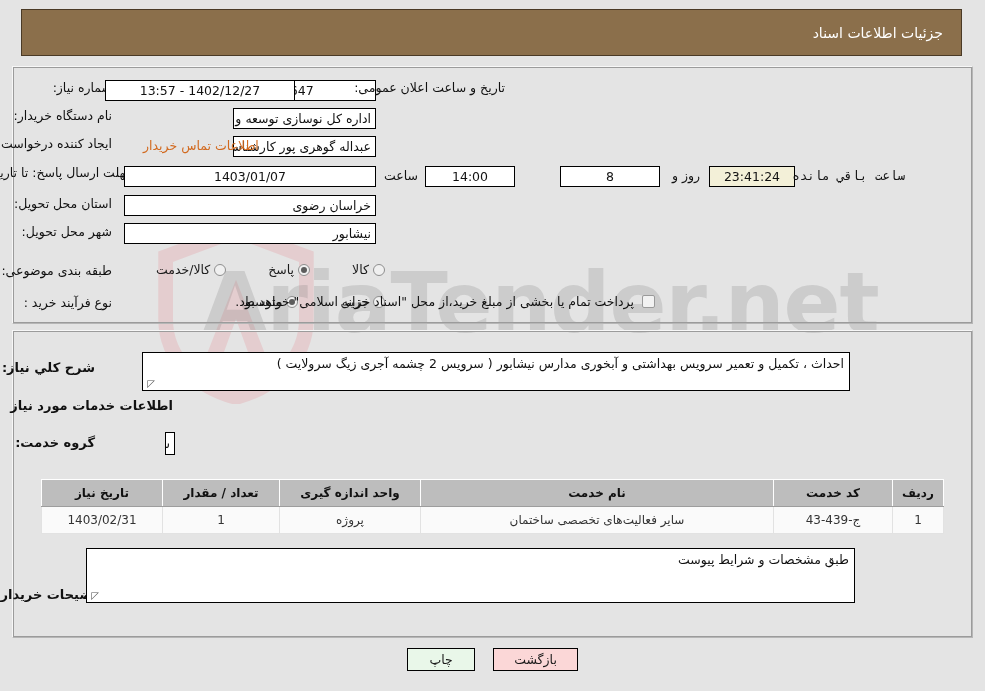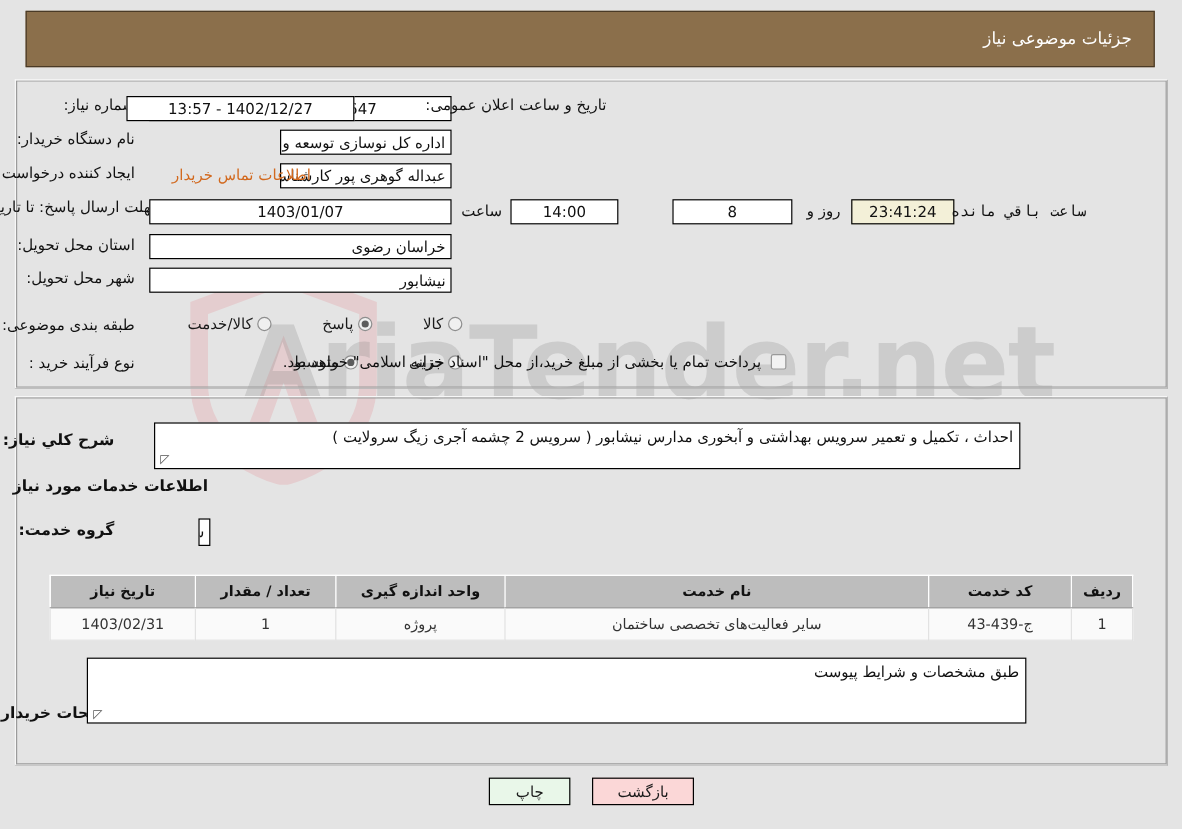--- a/index.html
+++ b/index.html
@@ -123,21 +123,21 @@
 
   a.link{color:#d2691e;text-decoration:none;white-space:nowrap;}
 
   
   .sec-head{position:absolute;z-index:3;font-weight:bold;font-size:13px;color:#111;white-space:nowrap;}
 
   
   .ta{
     border:1px solid #000;background:#fff;box-sizing:border-box;
     font-size:12.5px;color:#111;padding:3px 5px 0 5px;
-    position:relative;overflow:hidden;
+    position:relative;overflow:hidden;margin-left:14px;
   }
   .ta .grip{
     position:absolute;left:2px;bottom:1px;width:10px;height:10px;
     color:#555;font-size:10px;line-height:10px;
   }
 
   
   table.svc{
     position:absolute;left:41px;top:479px;width:903px;
     border-collapse:collapse;z-index:3;background:#fff;
@@ -181,21 +181,21 @@
     <div class="wm-inner">
       <svg class="wm-shield" viewBox="0 0 100 110">
         <path d="M50 4 L93 20 V58 C93 84 72 100 50 106 C28 100 7 84 7 58 V20 Z" fill="none" stroke="#e49aa0" stroke-width="9"></path>
         <path d="M50 34 L68 80 H58 L50 58 L42 80 H32 Z" fill="#e49aa0"></path>
       </svg>
       <div class="wm-text">AriaTender.net</div>
     </div>
   </div>
 
   <div class="title-bar">
-    <span>جزئیات موضوعی نیاز</span>
+    <span>جزئیات اطلاعات اسناد</span>
   </div>
 
   <div class="panel p1"></div>
 
   <div class="row" style="right:873px; top:80px;">
     <span class="lbl">شماره نیاز:</span>
   </div>
   <div class="fld center" style="position:absolute; right:609px; top:80px; width:252px; z-index:3;">1102004542000647</div>
 
   <div class="row" style="right:480px; top:80px;">

